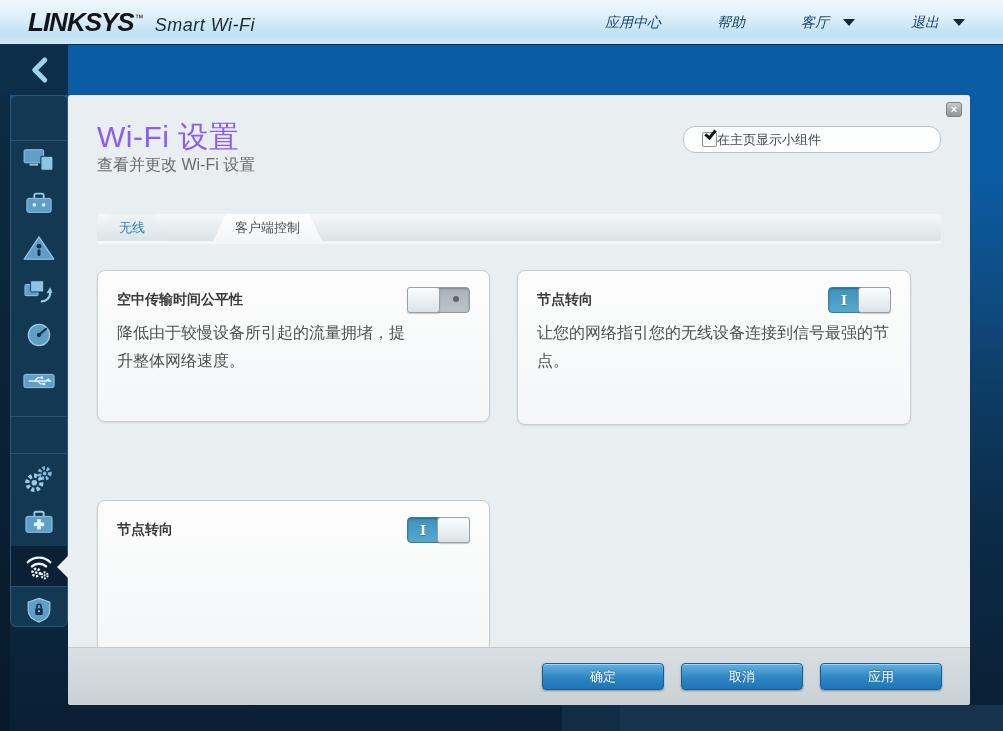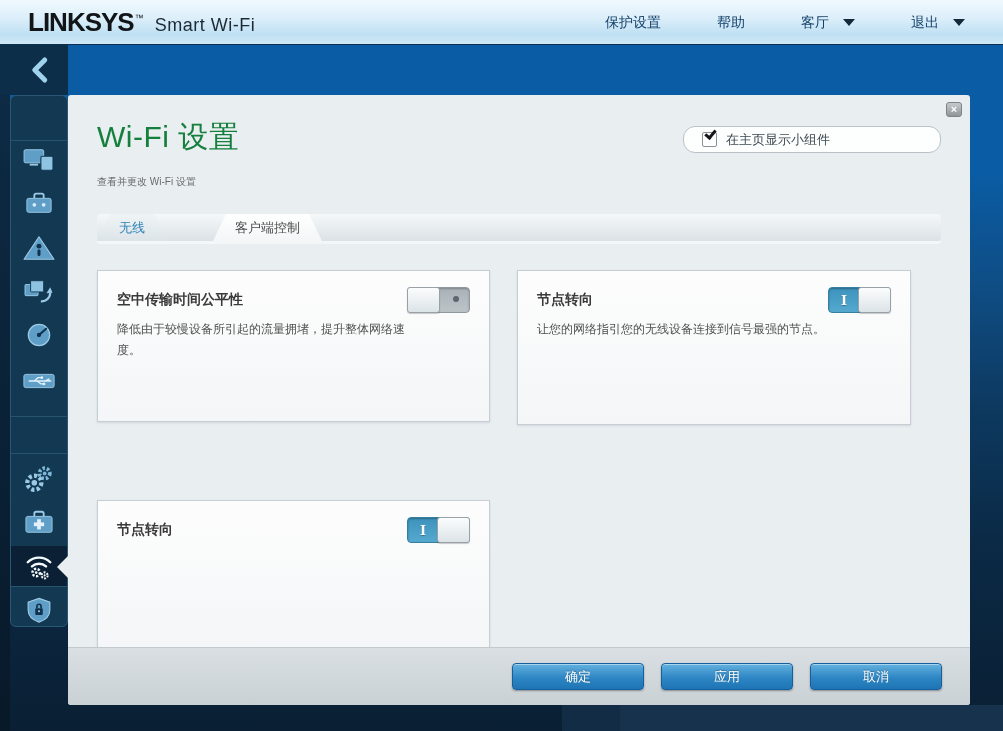--- a/index.html
+++ b/index.html
@@ -3,21 +3,21 @@
 <meta charset="utf-8">
 <style>
   * { margin:0; padding:0; box-sizing:border-box; }
   html,body { width:1003px; height:731px; overflow:hidden;
     font-family:"Liberation Sans","DejaVu Sans",sans-serif; }
   body { position:relative; background:#0a1f33; }
 
   
   .topbar { position:absolute; left:0; top:0; width:1003px; height:45px;
     background:linear-gradient(180deg,#f0f9fe 0%,#ddeffa 40%,#bfe0f3 78%,#cfe8f6 100%);
-    border-bottom:1px solid #0e3050; display:flex; align-items:center; z-index:5; }
+    border-bottom:1px solid #0e3050; display:flex; align-items:center; z-index:5;font-style:italic; }
   .logo-wrap { display:flex; align-items:baseline; padding-left:28px; }
   .logo { font-size:26px; font-weight:800; letter-spacing:-1px; color:#121518; }
   .logo sup { font-size:9px; font-weight:400; margin-left:1px; }
   .product { font-size:18px; color:#1d2a35; margin-left:12px; letter-spacing:0.5px; }
   .topnav { position:absolute; right:0; top:0; height:45px; display:flex;
     align-items:center; gap:56px; padding-right:38px; }
   .topnav-item { font-size:14px; color:#14416b; cursor:pointer; display:flex;
     align-items:center; gap:14px; white-space:nowrap; }
   .caret { width:0; height:0; border-left:6px solid transparent;
     border-right:6px solid transparent; border-top:7px solid #13293c; }
@@ -48,26 +48,26 @@
     border-right:11px solid #e9eef1; z-index:12; }
 
   
   .modal { position:absolute; left:68px; top:95px; width:902px; height:610px;
     background:#e9eef1; border-radius:3px; z-index:10; }
   .close-btn { position:absolute; right:8px; top:7px; width:16px; height:15px;
     background:linear-gradient(#c6cacc,#8f9598); border:1px solid #7d8487;
     border-radius:3px; color:#fff; font-size:11px; font-weight:bold;
     line-height:13px; text-align:center; cursor:pointer; }
   .modal-title { position:absolute; left:29px; top:22px; font-size:30px;
-    color:#15803d; letter-spacing:0.5px; }
-  .modal-subtitle { position:absolute; left:29px; top:80px; font-size:10px;
+    color:#8b5cf6; letter-spacing:0.5px; }
+  .modal-subtitle { position:absolute; left:29px; top:60px; font-size:16px;
     color:#6b6b6b; }
   .widget-box { position:absolute; right:29px; top:31px; width:258px; height:27px;
     background:#fdfefe; border:1px solid #b9c2c8; border-radius:12px;
-    display:flex; align-items:center; padding-left:18px; gap:9px; }
+    display:flex; align-items:center; padding-left:18px; }
   .checkbox { width:15px; height:15px; background:#fff; border:1px solid #8a9298;
     border-radius:2px; position:relative; cursor:pointer; }
   .checkbox .check { position:absolute; left:2px; top:-3px; width:11px; height:7px;
     border-left:3px solid #15191c; border-bottom:3px solid #15191c;
     transform:rotate(-50deg); }
   .widget-label { font-size:13px; color:#3f4a52; }
 
   
   .tabstrip { position:absolute; left:29px; top:119px; width:844px; height:27px;
     background:linear-gradient(#f5f8f9,#dbe2e6); border-radius:4px;
@@ -76,28 +76,28 @@
     height:3px; background:#f4f7f8; border-radius:0 0 3px 3px; }
   .tab { position:relative; height:27px; line-height:27px; padding:0 22px;
     font-size:13px; color:#2f82b5; cursor:pointer; text-align:center;
     clip-path:polygon(13px 0, calc(100% - 13px) 0, 100% 100%, 0 100%);
     background:linear-gradient(#eff4f6,#dde4e8); }
   .tab.active { background:linear-gradient(#ffffff,#f3f6f7); color:#4b4b4b;
     z-index:2; }
 
   
   .card { position:absolute; background:linear-gradient(#fdfdfd,#f4f6f7);
-    border:1px solid #c7ced3; border-radius:0;
+    border:1px solid #c7ced3; border-radius:8px;
     box-shadow:0 1px 2px rgba(40,60,70,0.12); }
   .card-1 { left:29px; top:175px; width:393px; height:152px; }
   .card-2 { left:449px; top:175px; width:394px; height:155px; }
   .card-3 { left:29px; top:357px; width:393px; height:153px;margin-top:48px; }
   .card-title { position:absolute; left:19px; top:20px; font-size:14px;
     font-weight:bold; color:#3a3a3a; }
-  .card-desc { position:absolute; left:19px; top:48px; right:19px; font-size:12px;
+  .card-desc { position:absolute; left:19px; top:48px; right:19px; font-size:16px;
     color:#4f4f4f; line-height:1.75; }
   .card-1 .card-desc { right:78px; }
 
   
   .toggle { position:absolute; right:19px; top:16px; width:63px; height:26px;
     border-radius:4px; cursor:pointer; }
   .toggle.off { background:linear-gradient(#a9b2b7,#bcc4c8);
     border:1px solid #8f989d; box-shadow:inset 0 1px 2px rgba(0,0,0,0.25); }
   .toggle.on { background:linear-gradient(#3d93bd,#55a9cf);
     border:1px solid #36809f; box-shadow:inset 0 1px 2px rgba(0,0,0,0.3); }
@@ -111,21 +111,21 @@
     border:3px solid #5c666c; border-radius:50%; }
   .on-label { position:absolute; left:12px; top:5px; color:#fff;
     font-family:"DejaVu Serif","Liberation Serif",serif; font-weight:bold;
     font-size:13px; text-shadow:0 1px 1px rgba(0,0,0,0.3); }
 
   
   .modal-footer { position:absolute; left:0; bottom:0; width:902px; height:58px;
     background:linear-gradient(#d9dfe2,#cad1d5); border-top:1px solid #c2cacd;
     border-radius:0 0 3px 3px; display:flex; justify-content:flex-end;
     align-items:center; gap:17px; padding-right:28px; }
-  .btn { width:132px; height:27px; border-radius:4px; border:1px solid #155f9c;
+  .btn { width:122px; height:27px; border-radius:4px; border:1px solid #155f9c;
     background:linear-gradient(#63b2df,#2e86c4 55%,#1e74b4);
     color:#fff; font-size:13px; font-family:inherit; cursor:pointer;
     text-shadow:0 -1px 1px rgba(0,0,0,0.3);
     box-shadow:inset 0 1px 0 rgba(255,255,255,0.45), 0 1px 2px rgba(0,0,0,0.35); }
 
   svg { display:block; }
 </style>
 </head>
 <body>
 
@@ -135,21 +135,21 @@
 <div class="dim-panel-1"></div>
 <div class="dim-panel-2"></div>
 
 <div class="topbar">
   <div class="logo-wrap">
     <span class="logo"><span>LINKSYS</span><sup>™</sup></span>
     <span class="product">Smart Wi-Fi</span>
   </div>
   <div class="topnav">
     <span class="topnav-item">
-        <span>保护设置</span>
+        <span>应用中心</span>
       </span>
     <span class="topnav-item">
         <span>帮助</span>
       </span>
     <span class="topnav-item">
         <span>客厅</span>
         <span class="caret"></span>
       </span>
     <span class="topnav-item">
         <span>退出</span>
@@ -295,16 +295,16 @@
   <div class="card card-3">
     <div class="card-title">节点转向</div>
     <div class="toggle on">
       <span class="on-label">I</span>
       <span class="handle"></span>
     </div>
   </div>
 
   <div class="modal-footer">
     <button class="btn">确定</button>
+    <button class="btn">取消</button>
     <button class="btn">应用</button>
-    <button class="btn">取消</button>
   </div>
 </div>
 
 </body></html>

